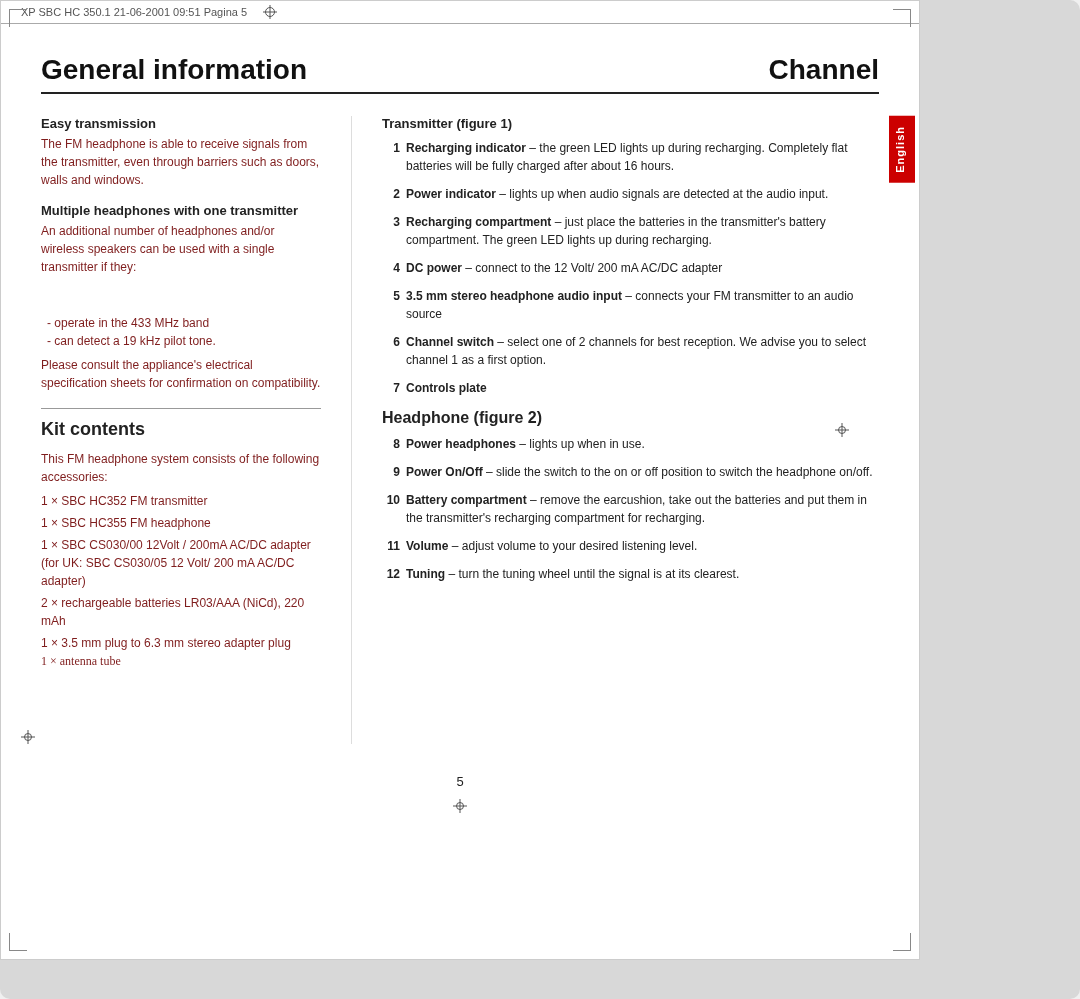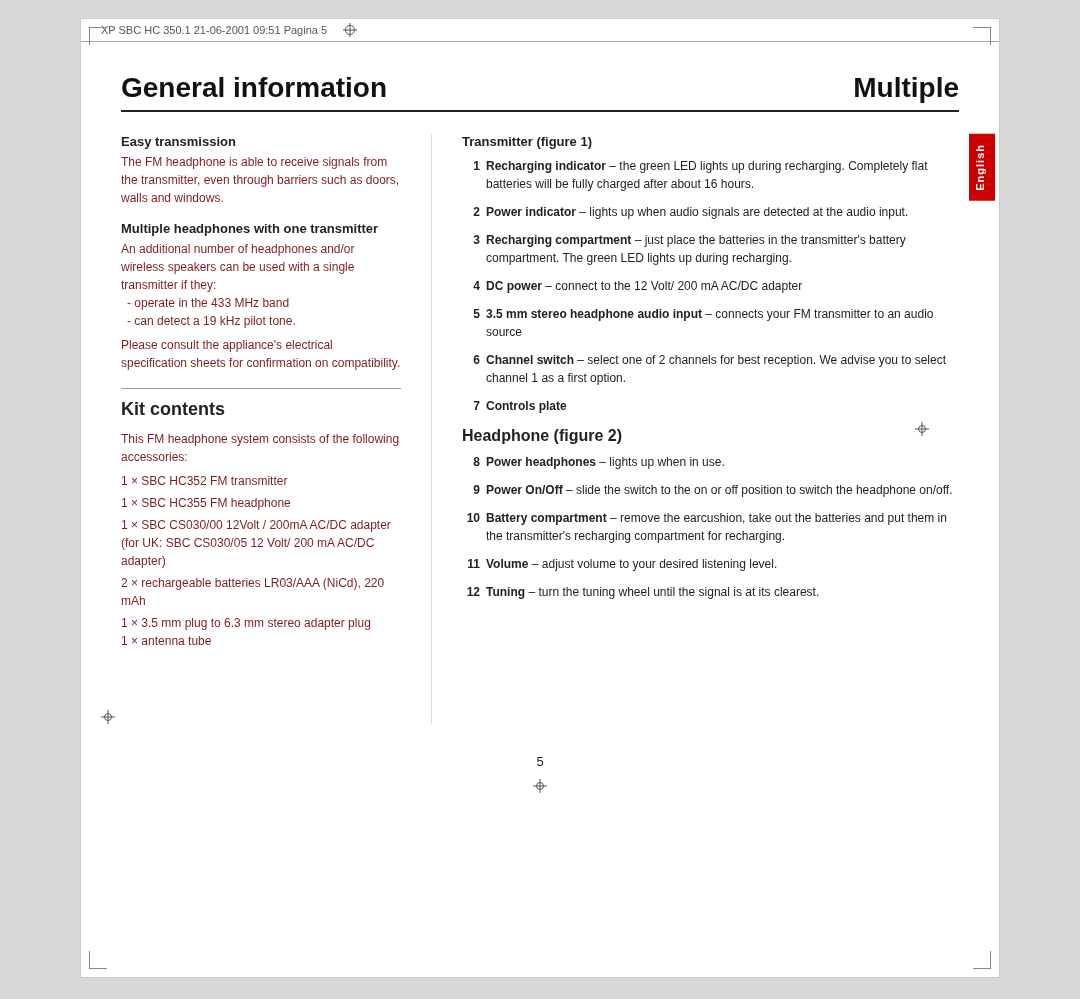--- a/index.html
+++ b/index.html
@@ -12,22 +12,23 @@
       justify-content: center;
       align-items: flex-start;
       min-height: 999px;
     }
     .page-wrapper {
       width: 1080px;
       min-height: 999px;
       background: #d8d8d8;
       display: flex;
       flex-direction: column;
-      align-items: center;
-      padding: 18px;
+      align-items: flex-start;
+      padding: 0;
+      border-radius: 10px;
     }
     .page {
       width: 920px;
       min-height: 960px;
       background: #fff;
       border: 1px solid #ccc;
       position: relative;
       padding: 0;
     }
     
@@ -109,20 +110,21 @@
     }
     .section-text {
       font-size: 12px;
       line-height: 1.5;
       color: #7f1d1d;
       margin-bottom: 6px;
     }
     .section-text ul {
       list-style: none;
       padding-left: 6px;
+      margin-top: 38px;
     }
     .section-text ul li::before {
       content: "- ";
     }
     hr.section-divider {
       border: none;
       border-top: 1px solid #999;
       margin: 16px 0 10px 0;
     }
     .kit-title {
@@ -234,21 +236,21 @@
         <div class="crosshair">
           <div class="ch-circle"></div>
         </div>
       </div>
     </div>
 
     <div class="content">
 
       <div class="title-row">
         <span class="main-title">General information</span>
-        <span class="controls-title">Multiple</span>
+        <span class="controls-title">Channel</span>
       </div>
 
       <div class="two-col">
 
         <div class="left-col">
 
           <div class="section-heading">Easy transmission</div>
           <div class="section-text">The FM headphone is able to receive signals from the transmitter, even through barriers such as doors, walls and windows.</div>
 
           <div class="section-heading">Multiple headphones with one transmitter</div>
@@ -266,21 +268,21 @@
 
           <div class="kit-title">Kit contents</div>
           <div class="section-text">This FM headphone system consists of the following accessories:</div>
 
           <div class="section-text">
             <div style="margin-bottom:4px;">1 × SBC HC352 FM transmitter</div>
             <div style="margin-bottom:4px;">1 × SBC HC355 FM headphone</div>
             <div style="margin-bottom:4px;">1 × SBC CS030/00 12Volt / 200mA AC/DC adapter (for UK: SBC CS030/05 12 Volt/ 200 mA AC/DC adapter)</div>
             <div style="margin-bottom:4px;">2 × rechargeable batteries LR03/AAA (NiCd), 220 mAh</div>
             <div style="">1 × 3.5 mm plug to 6.3 mm stereo adapter plug</div>
-            <div style="margin-bottom:4px;">1 × antenna tube</div>
+            <div style="margin-bottom:4px;font-family:Liberation Serif, serif;">1 × antenna tube</div>
           </div>
 
           <div style="position:relative; margin-top: 60px; margin-left: -20px;">
             <div style="position:relative; width:14px; height:14px;">
               <div style="position:absolute;left:50%;top:0;width:1px;height:100%;background:#555;transform:translateX(-50%);"></div>
               <div style="position:absolute;top:50%;left:0;height:1px;width:100%;background:#555;transform:translateY(-50%);"></div>
               <div style="position:absolute;width:8px;height:8px;border:1px solid #555;border-radius:50%;top:50%;left:50%;transform:translate(-50%,-50%);"></div>
             </div>
           </div>
 

